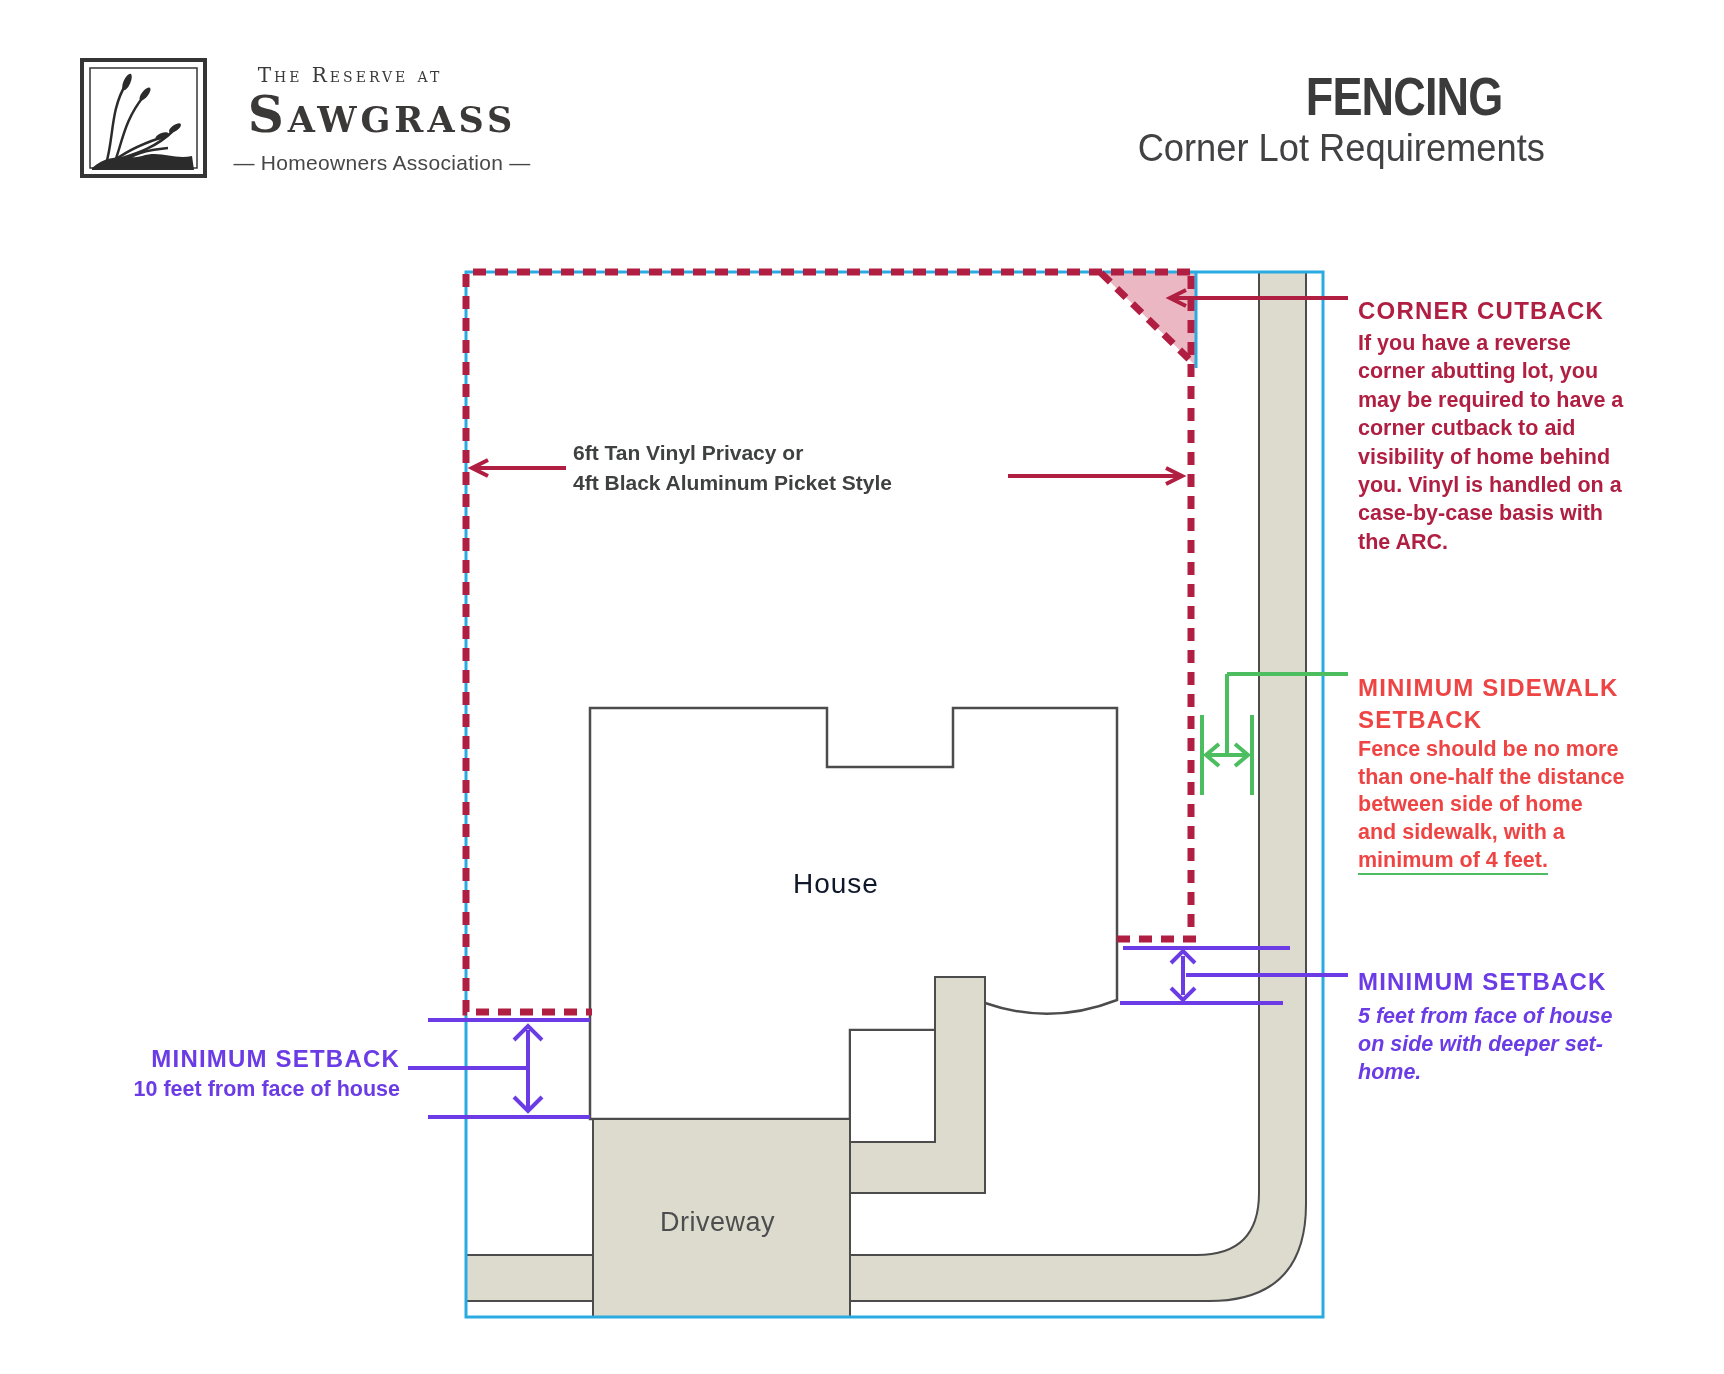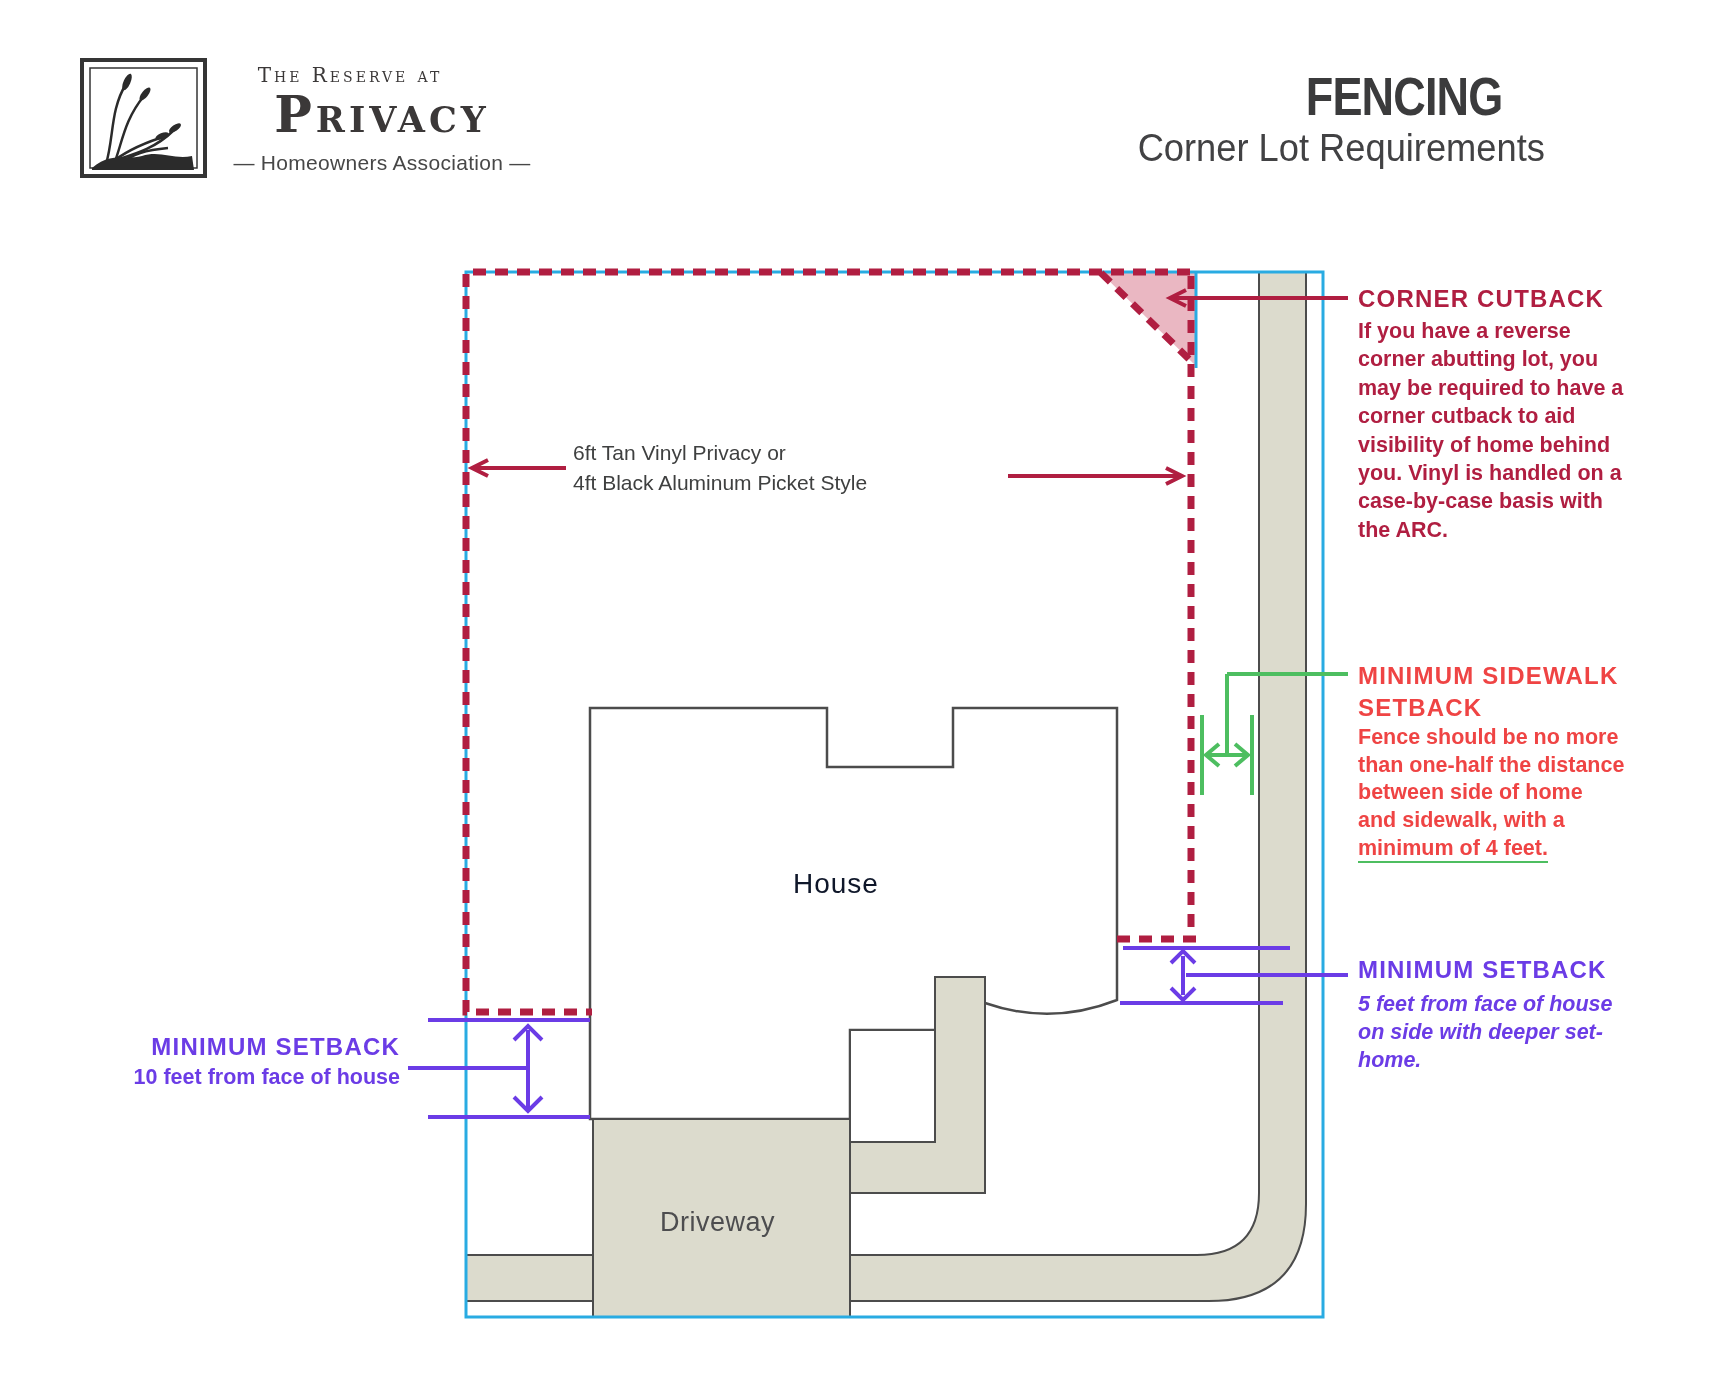--- a/index.html
+++ b/index.html
@@ -15,25 +15,25 @@
     font-size:50px;letter-spacing:4px;color:#3b3838;line-height:1;}
   .logo-tagline{left:228px;top:151px;width:308px;text-align:center;
     font-size:21px;letter-spacing:.3px;color:#474747;}
   .title-main{right:222px;top:70px;font-size:53px;font-weight:700;letter-spacing:-1px;
     color:#3b3b3c;line-height:1;transform:scaleX(.85);transform-origin:right top;}
   .title-sub{right:179px;top:128px;font-size:39px;font-weight:400;color:#424244;
     line-height:1;transform:scaleX(.93);transform-origin:right top;}
   
   .house-label{left:793px;top:868px;font-size:28px;color:#0f172a;letter-spacing:1px;}
   .driveway-label{left:660px;top:1207px;font-size:27px;color:#4d4d4f;letter-spacing:.5px;}
-  .fence-label{left:573px;top:438px;font-size:21px;font-weight:400;color:#3f4040;
+  .fence-label{left:573px;top:438px;font-size:21px;font-weight:700;color:#3f4040;
     line-height:30px;white-space:nowrap;}
   
   .anno{white-space:nowrap;}
-  .anno .hd{font-size:24px;font-weight:700;letter-spacing:1.2px;}
+  .anno .hd{font-size:24px;font-weight:700;letter-spacing:1.2px;margin-top:12px;}
   .anno .bd{font-size:21.5px;font-weight:600;}
   .crimson{color:#b01e41;}
   .green{color:#ef4444;}
   .purple{color:#6b3ce6;}
   .cc-block{left:1358px;top:286px;}
   .cc-block .hd{line-height:26px;}
   .cc-block .bd{margin-top:5px;line-height:28.4px;}
   .sw-block{left:1358px;top:660px;}
   .sw-block .hd{line-height:32px;}
   .sw-block .bd{line-height:27.7px;}
@@ -130,21 +130,21 @@
     </g>
     <g fill="#2b2b2b">
       <ellipse cx="47" cy="24" rx="3.4" ry="9" transform="rotate(24 47 24)"></ellipse>
       <ellipse cx="65" cy="36" rx="3.2" ry="8" transform="rotate(38 65 36)"></ellipse>
       <ellipse cx="82" cy="78" rx="3" ry="7" transform="rotate(68 82 78)"></ellipse>
       <ellipse cx="95" cy="70" rx="3" ry="7" transform="rotate(55 95 70)"></ellipse>
       <path d="M12 110 C30 94 48 102 62 98 C80 92 94 102 112 98 L114 112 L12 112 Z"></path>
     </g>
   </svg>
   <div class="abs logo-toptext">The Reserve at</div>
-  <div class="abs logo-main">Privacy</div>
+  <div class="abs logo-main">Sawgrass</div>
   <div class="abs logo-tagline">— Homeowners Association —</div>
 
   <div class="abs title-main">FENCING</div>
   <div class="abs title-sub">Corner Lot Requirements</div>
 
   <div class="abs house-label">House</div>
   <div class="abs driveway-label">Driveway</div>
   <div class="abs fence-label">
     <div>6ft Tan Vinyl Privacy or</div>
     <div>4ft Black Aluminum Picket Style</div>

